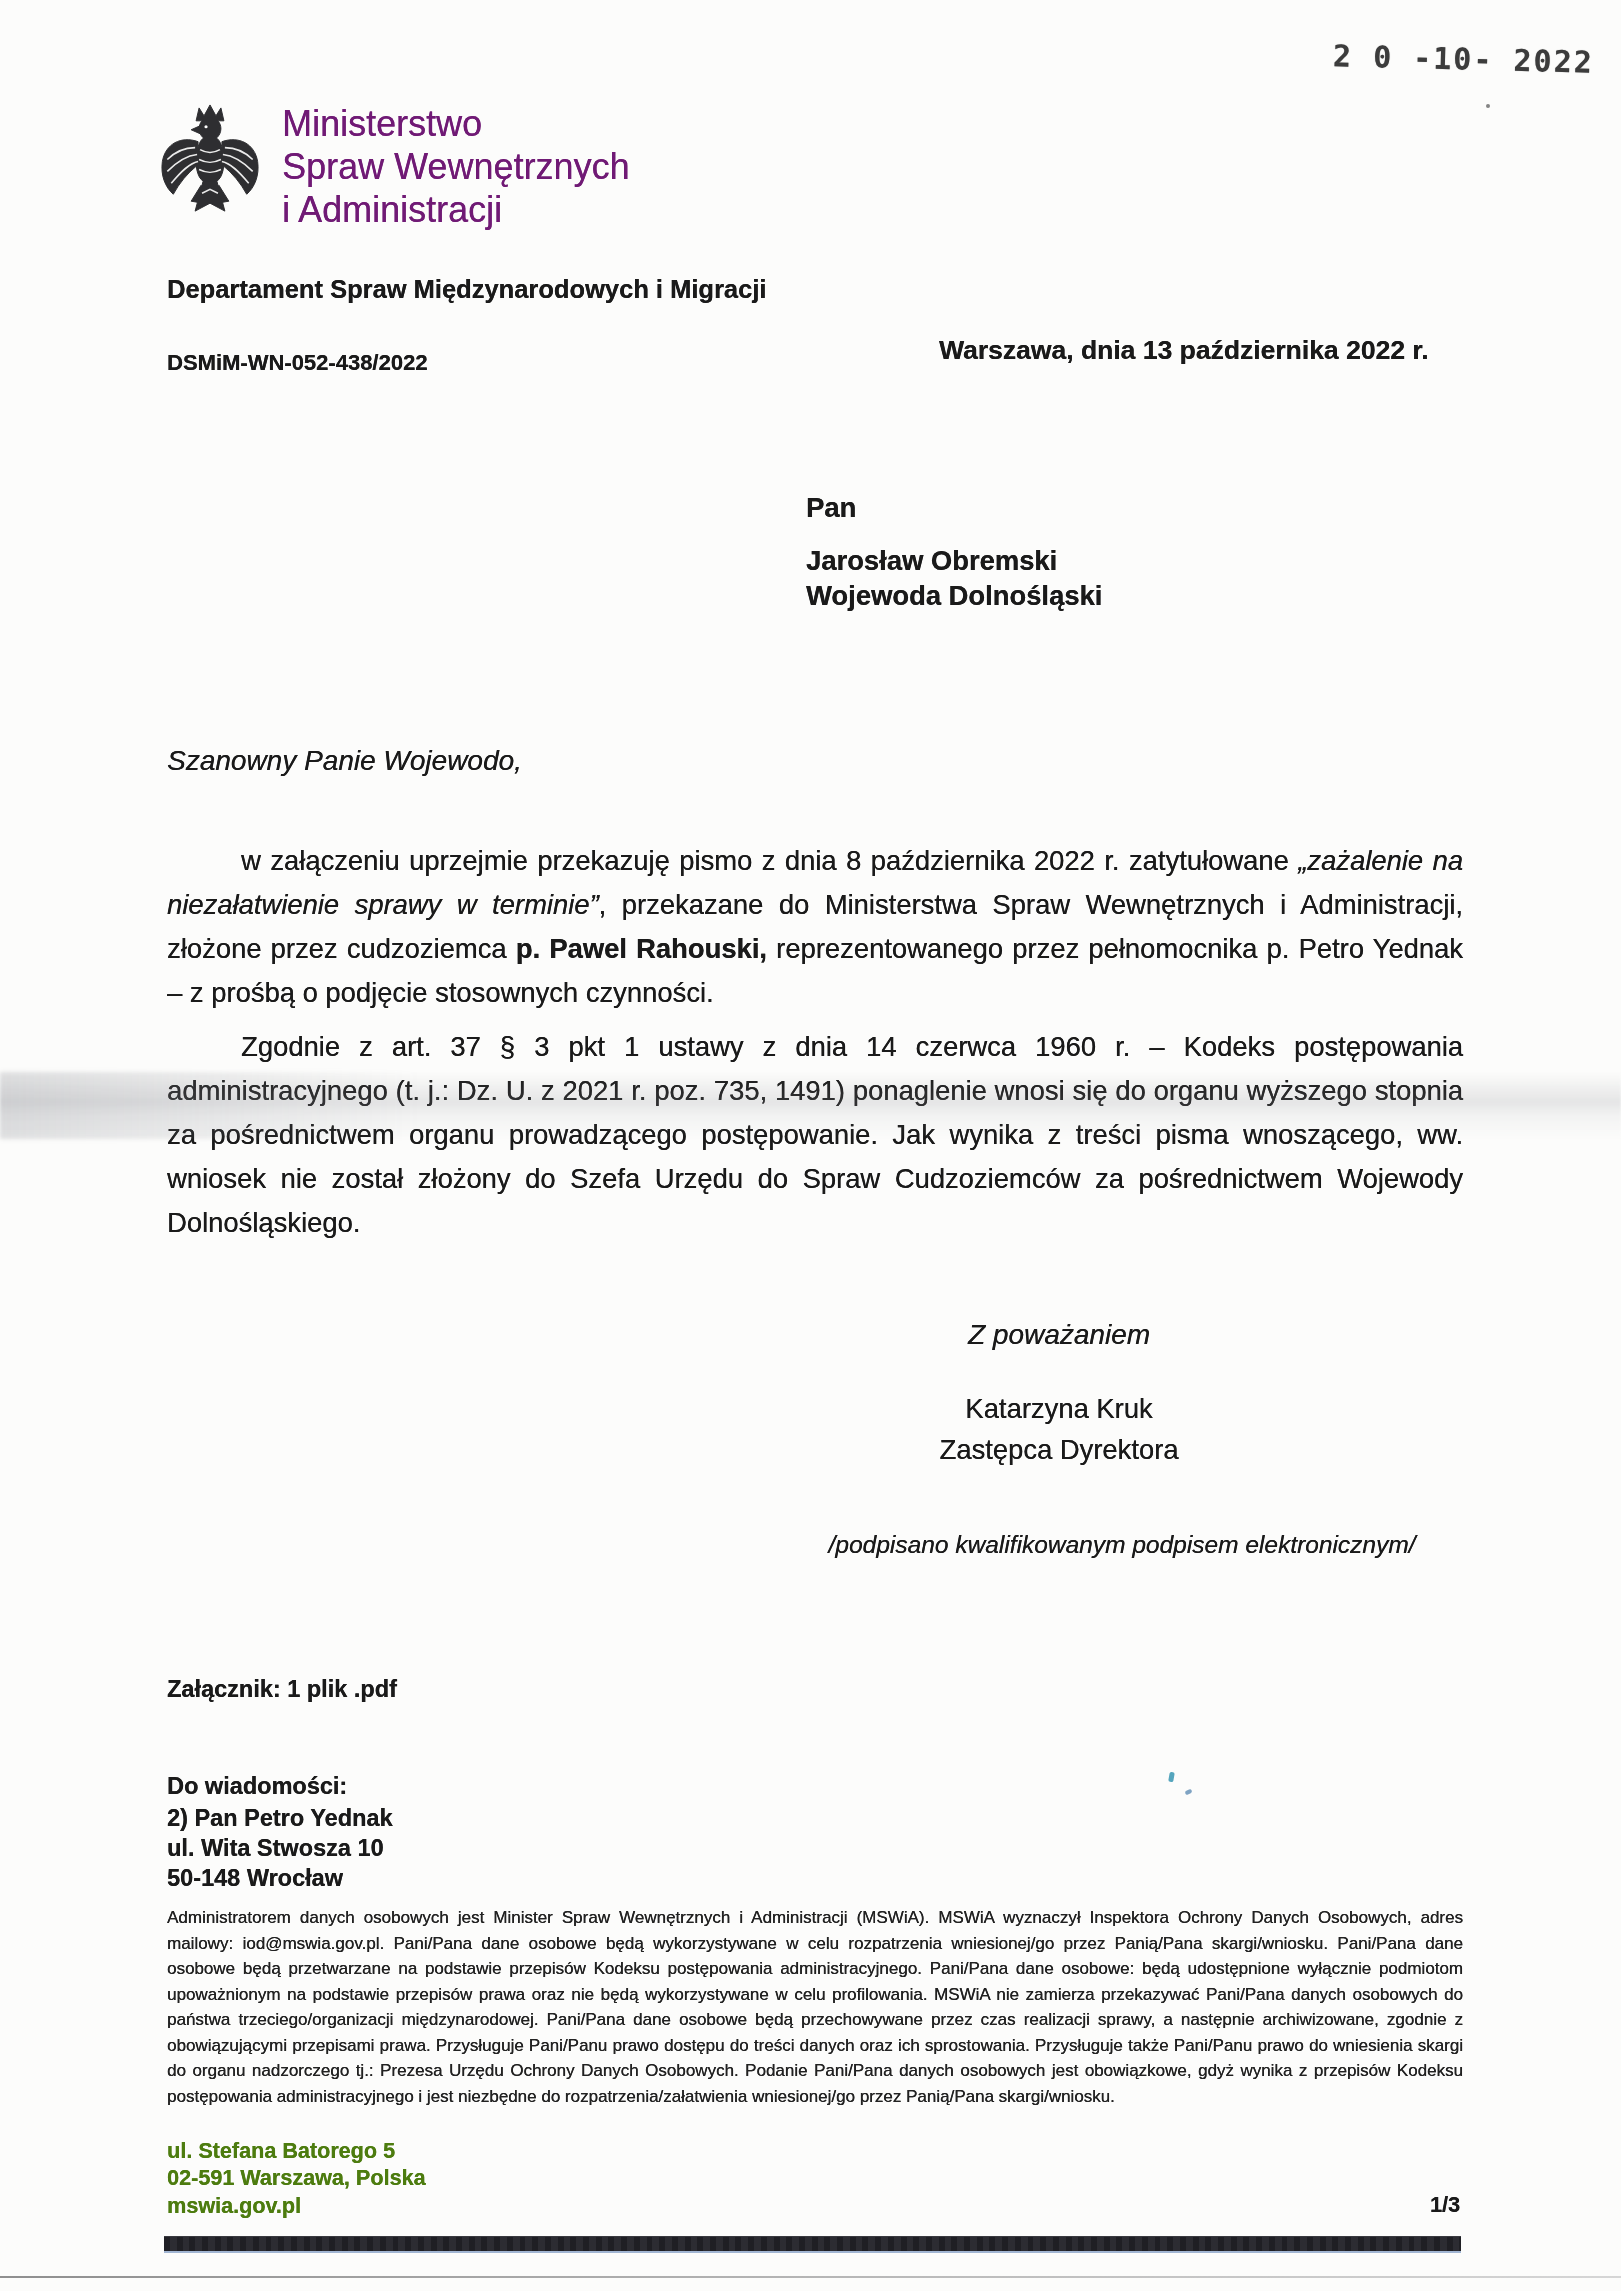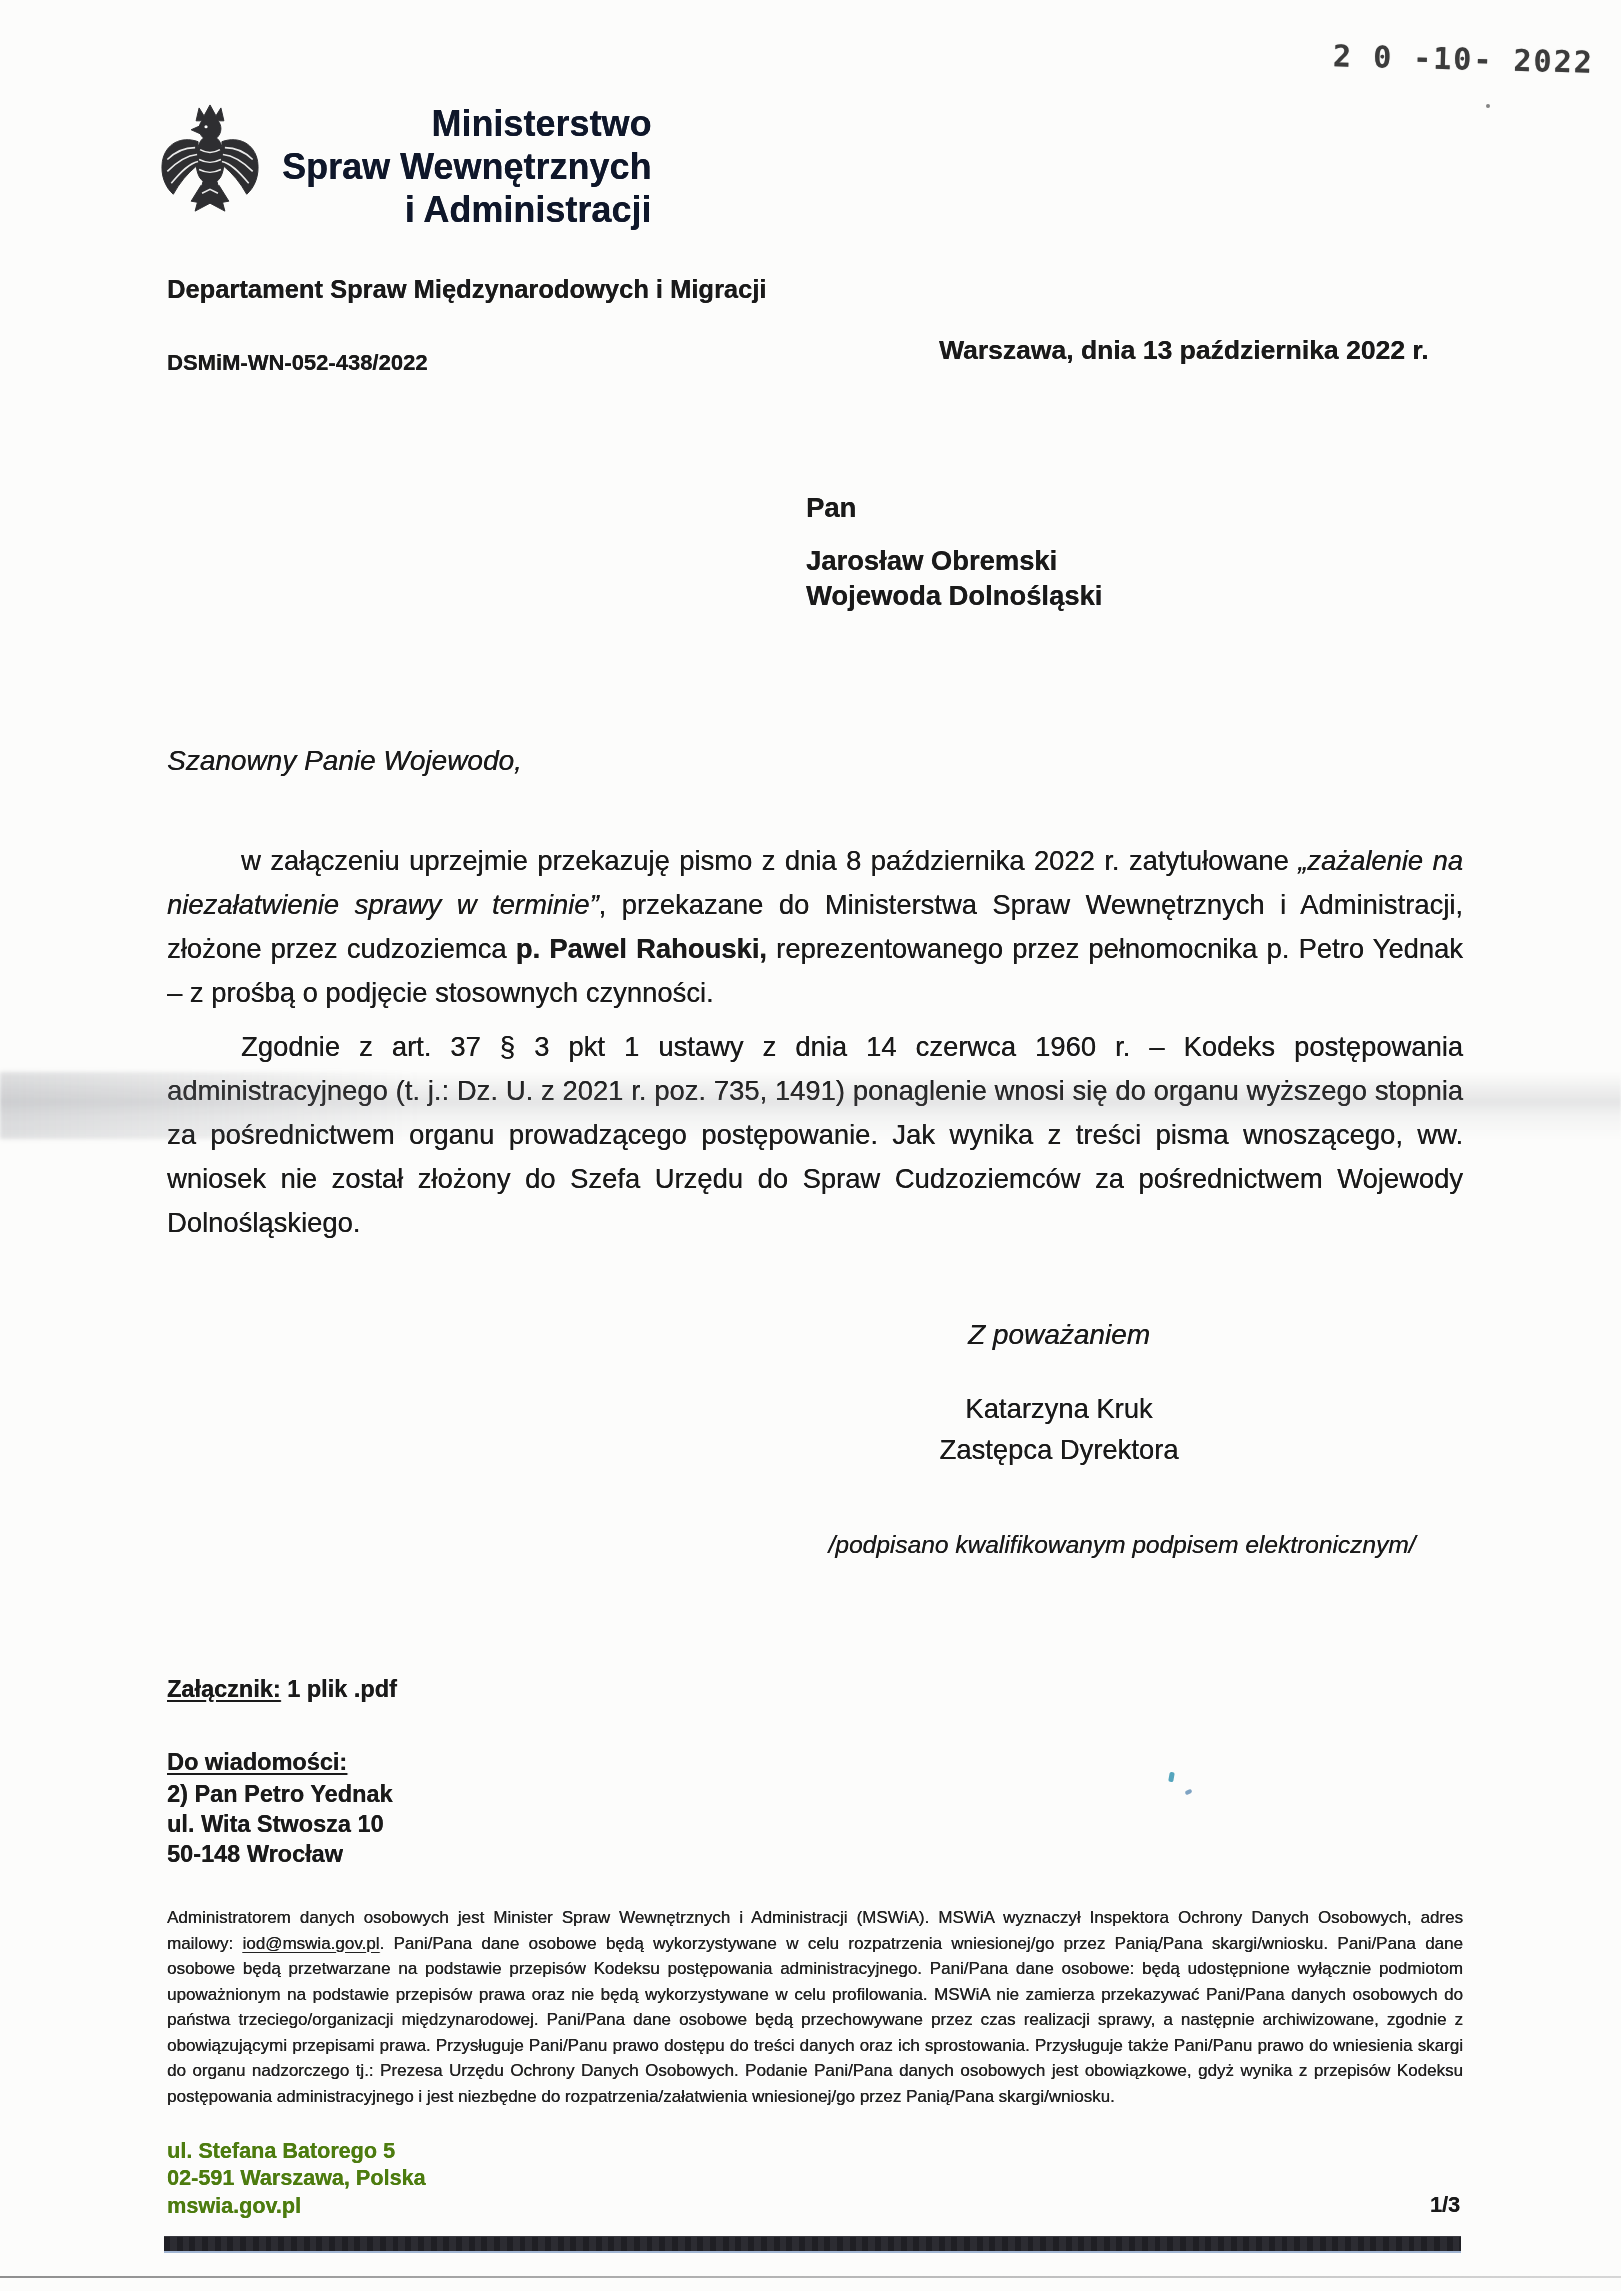--- a/index.html
+++ b/index.html
@@ -21,21 +21,21 @@
     font-size:30px;font-weight:700;letter-spacing:2px;
     color:#222;opacity:.88;
     transform:rotate(1.4deg);
     text-shadow:0 0 1px rgba(0,0,0,.4);
     white-space:nowrap;
   }
   .stamp-dot{top:104px;left:1486px;width:3.9px;height:3.9px;border-radius:50%;background:#444;opacity:.65;}
 
   
   .emblem{top:98px;left:155px;width:110px;height:129px;}
-  .ministry{top:102px;left:282px;font-size:36px;line-height:43px;font-weight:700;color:#0f172a;text-align:right;}
+  .ministry{top:102px;left:282px;font-size:36px;line-height:43px;font-weight:400;color:#701a75;}
   .dept{top:275px;left:167px;font-size:25.5px;font-weight:600;}
   .ref{top:350px;left:167px;font-size:22px;font-weight:600;}
   .place-date{top:335px;left:939px;font-size:26.5px;font-weight:600;}
 
   
   .addressee{top:490px;left:806px;font-size:27.4px;font-weight:700;line-height:35px;}
   .addressee .salutation{margin-bottom:17.6px;}
 
   .greeting{top:745px;left:167px;font-size:28px;font-style:italic;}
 
@@ -62,21 +62,21 @@
   
   .closing{top:1319px;left:863px;width:392px;text-align:center;}
   .valediction{font-size:28px;font-style:italic;margin-bottom:37px;}
   .signer-name{font-size:27.4px;line-height:41px;}
   .signer-title{font-size:27.4px;line-height:41px;}
   .esig{top:1531px;left:774px;width:696px;text-align:center;font-size:24.5px;font-style:italic;}
 
   .attachment{top:1676px;left:167px;font-size:23.5px;font-weight:600;}
   .cc{top:1747px;left:167px;font-size:23.5px;font-weight:600;line-height:30px;}
   .cc .cc-label{margin-bottom:2px;}
-  .u{text-decoration:underline;text-underline-offset:2.9px;}
+  .u{text-underline-offset:2.9px;margin-top:24px;}
 
   .gdpr{
     top:1905px;left:167px;width:1296px;margin:0;
     font-size:17px;line-height:25.5px;text-align:justify;color:#222;
     text-shadow:0.2px 0 0 currentColor;
   }
 
   .footer-address{top:2137px;left:167px;font-size:21.6px;font-weight:700;line-height:27.4px;color:#4d7c0f;}
   .pageno{top:2192px;left:1372px;width:88px;text-align:right;font-size:21.6px;font-weight:700;}
 

